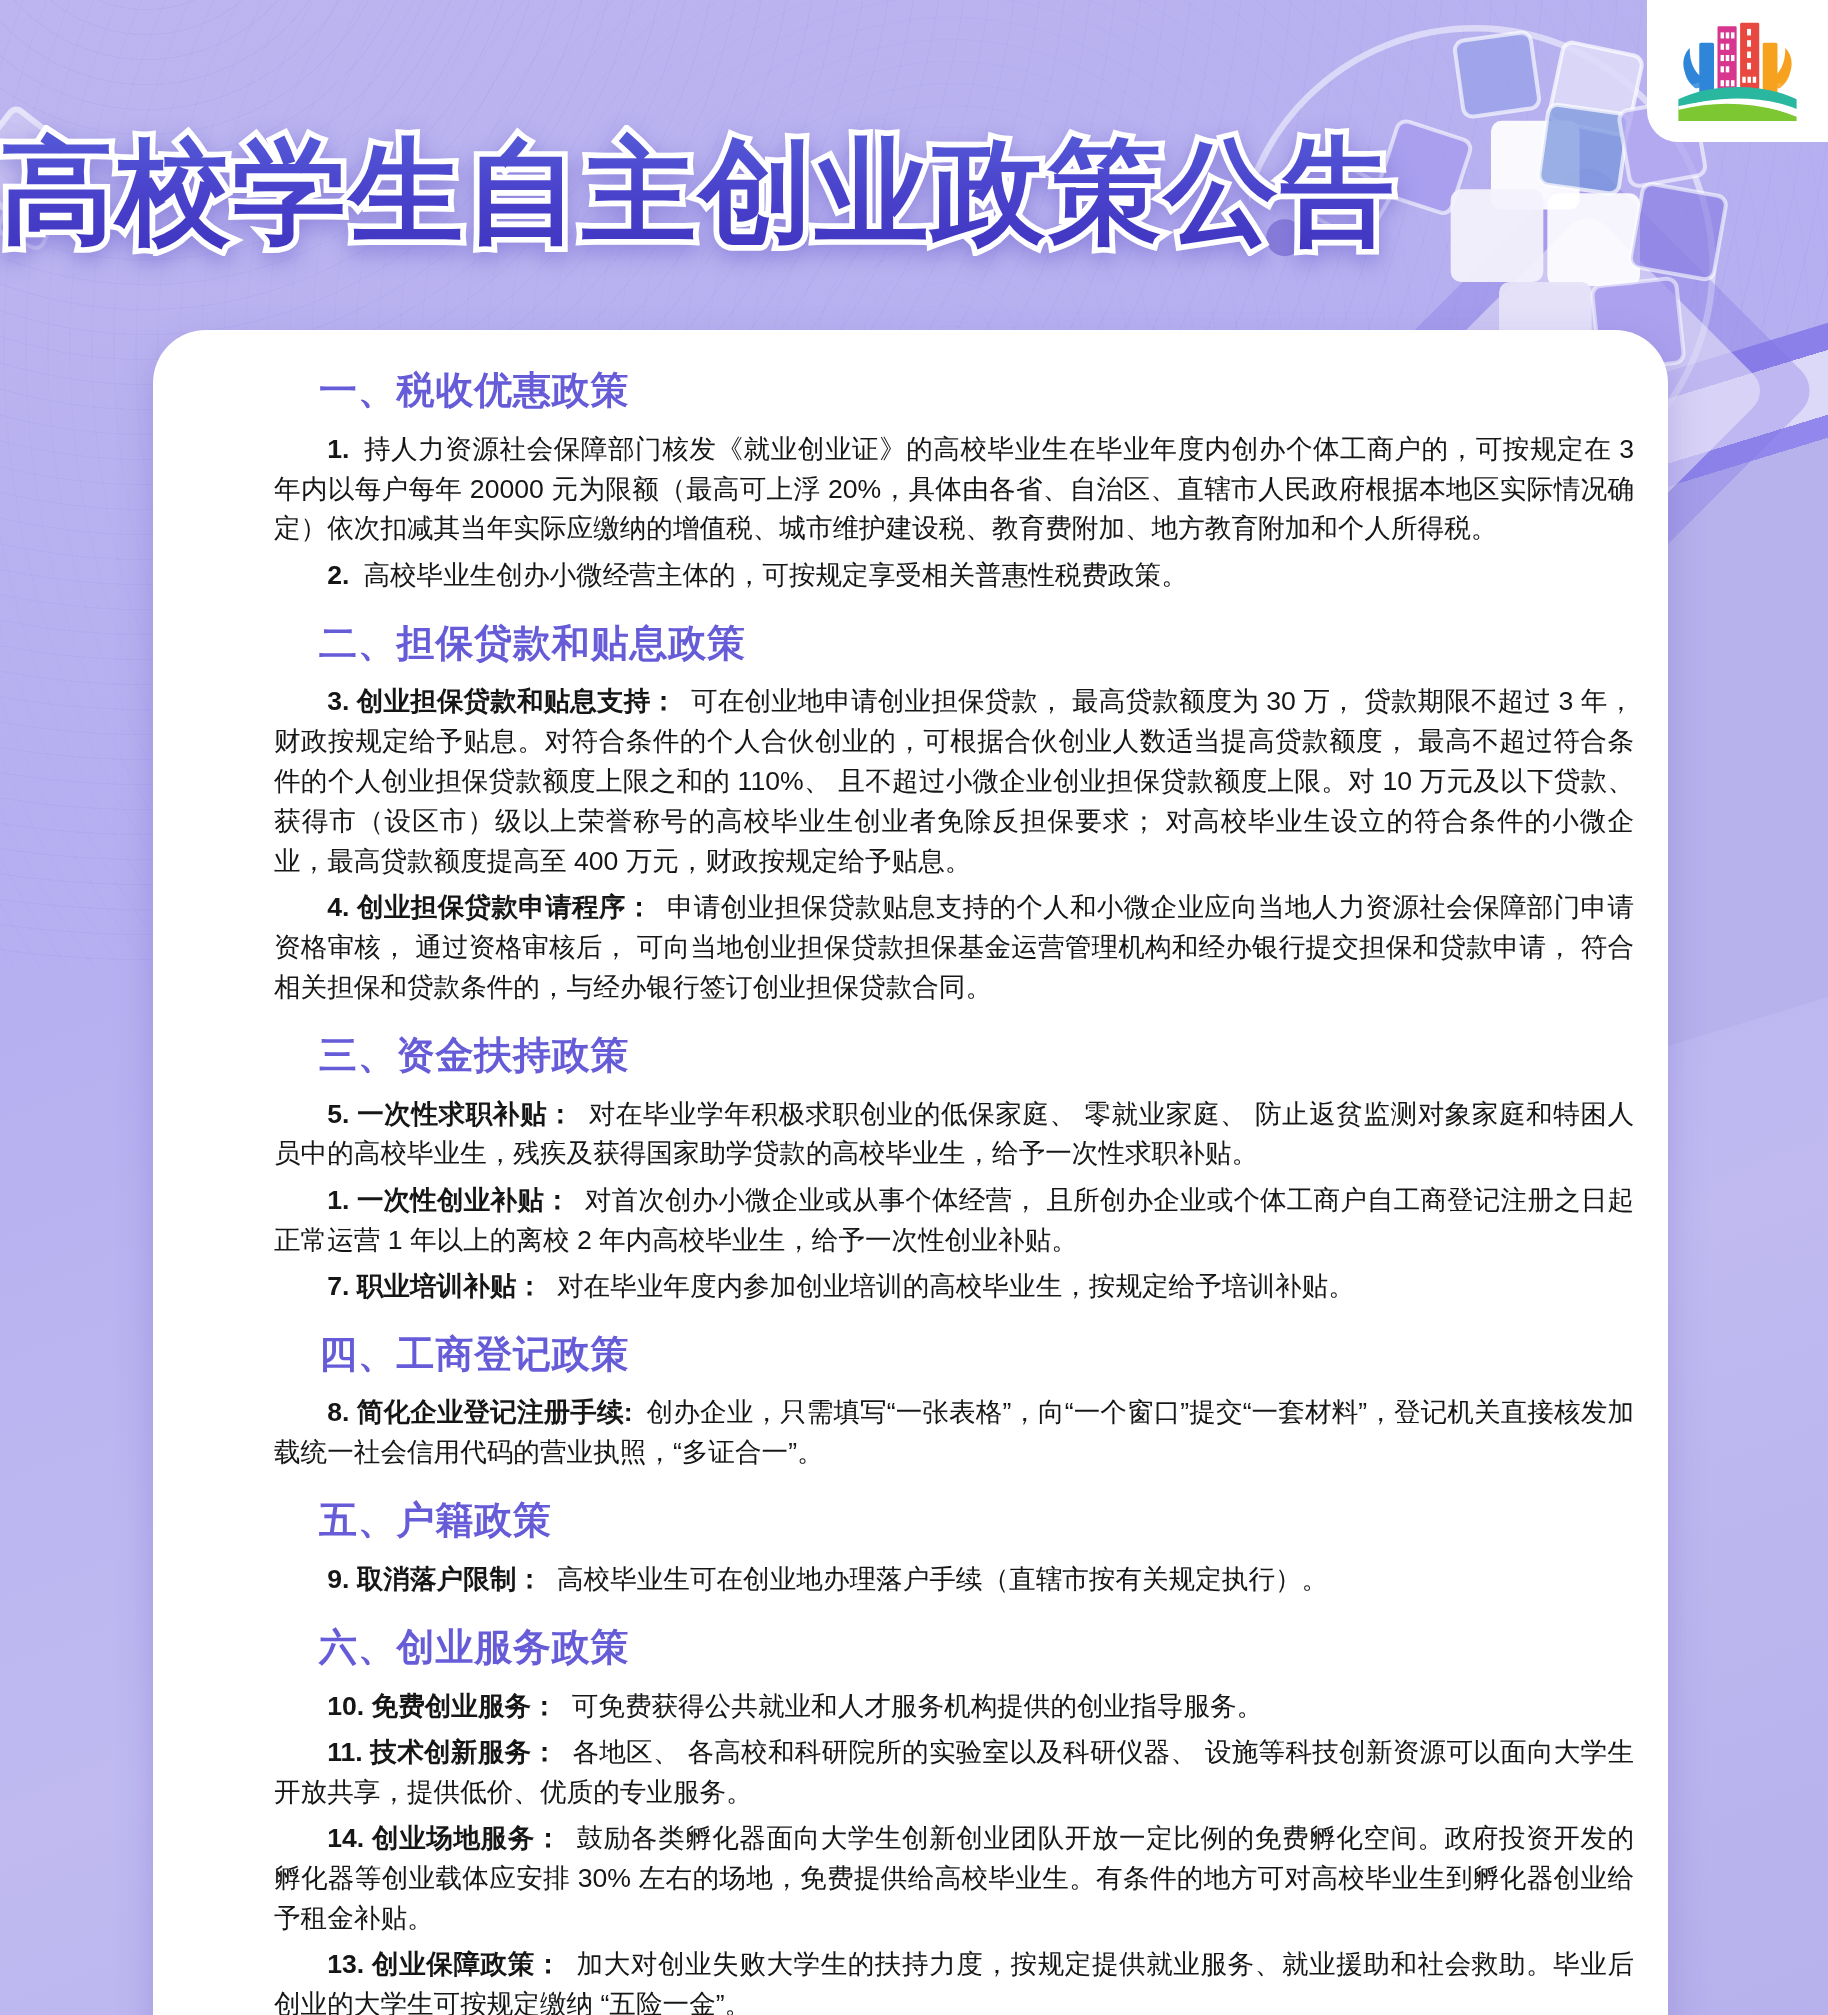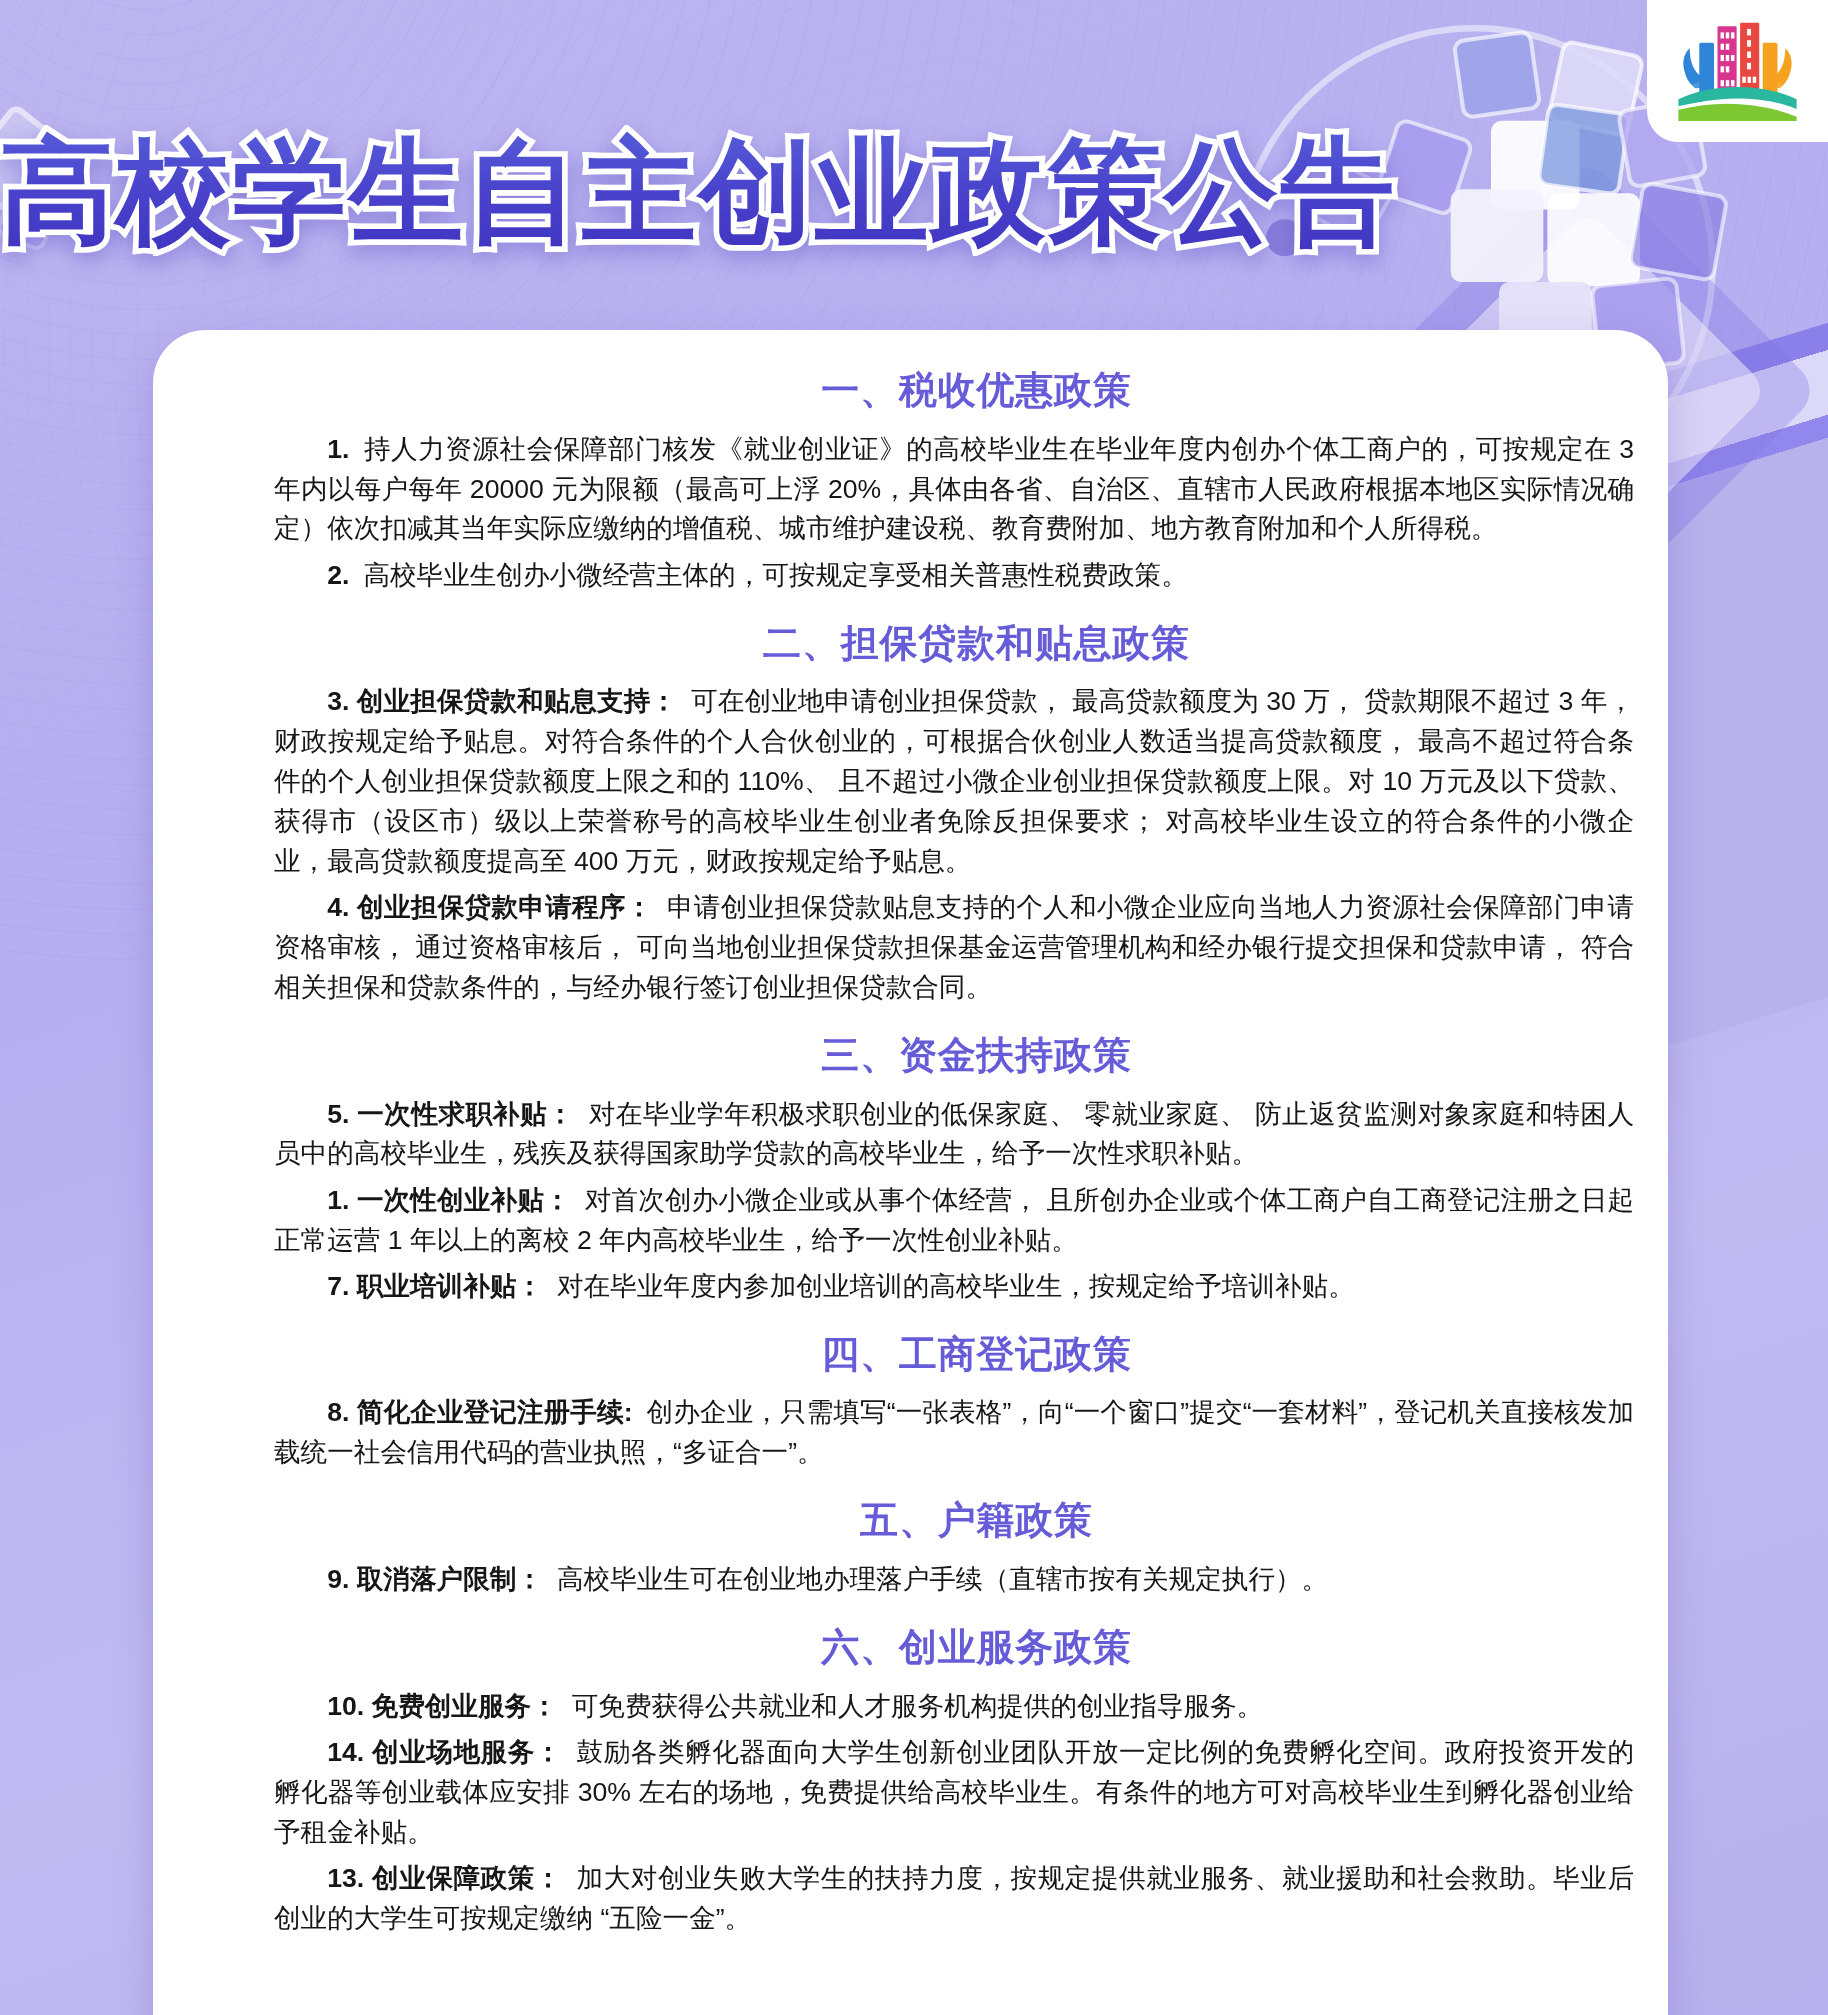--- a/index.html
+++ b/index.html
@@ -35,21 +35,21 @@
   .decor{position:absolute;left:1249px;top:0;width:579px;height:564px;z-index:1;}
   
   .card{
     position:absolute;left:153px;top:330px;width:1515px;height:1967px;z-index:3;
     background:#ffffff;border-radius:53px;
     box-shadow:0 14.5px 36px rgba(92,80,185,.28);
     padding:39px 34px 24px 121px;box-sizing:border-box;
   }
   .section h2{
     font-size:38px;font-weight:800;color:#675CD8;letter-spacing:0.8px;
-    margin:26px 0 17px 0;padding-left:45px;line-height:1.15;text-align:center;
+    margin:26px 0 17px 0;padding-left:45px;line-height:1.15;
   }
   .section:first-child h2{margin-top:0;}
   .section p{
     font-size:26.6px;line-height:1.5;color:#161616;margin:0 0 6.4px 0;
     text-indent:2em;text-align:justify;font-weight:500;
   }
   .section p .lead{font-weight:800;margin-right:.25em;}
   
   .title-wrap{
     position:absolute;top:124px;left:0;width:100%;z-index:5;
@@ -201,20 +201,21 @@
     <div>
   <p><b class="lead">9. 取消落户限制：</b><span> 高校毕业生可在创业地办理落户手续（直辖市按有关规定执行）。</span></p>
 </div>
   </div>
 
   <div class="section">
     <h2>六、创业服务政策</h2>
     <div>
   <p><b class="lead">10. 免费创业服务：</b><span> 可免费获得公共就业和人才服务机构提供的创业指导服务。</span></p>
 
+  <p><b class="lead">11. 技术创新服务：</b><span> 各地区、 各高校和科研院所的实验室以及科研仪器、 设施等科技创新资源可以面向大学生开放共享，提供低价、优质的专业服务。</span></p>
 
   <p><b class="lead">14. 创业场地服务：</b><span> 鼓励各类孵化器面向大学生创新创业团队开放一定比例的免费孵化空间。政府投资开发的孵化器等创业载体应安排 30% 左右的场地，免费提供给高校毕业生。有条件的地方可对高校毕业生到孵化器创业给予租金补贴。</span></p>
 
   <p><b class="lead">13. 创业保障政策：</b><span> 加大对创业失败大学生的扶持力度，按规定提供就业服务、就业援助和社会救助。毕业后创业的大学生可按规定缴纳 “五险一金”。</span></p>
 </div>
   </div>
 
 </div>
 </div>
 

